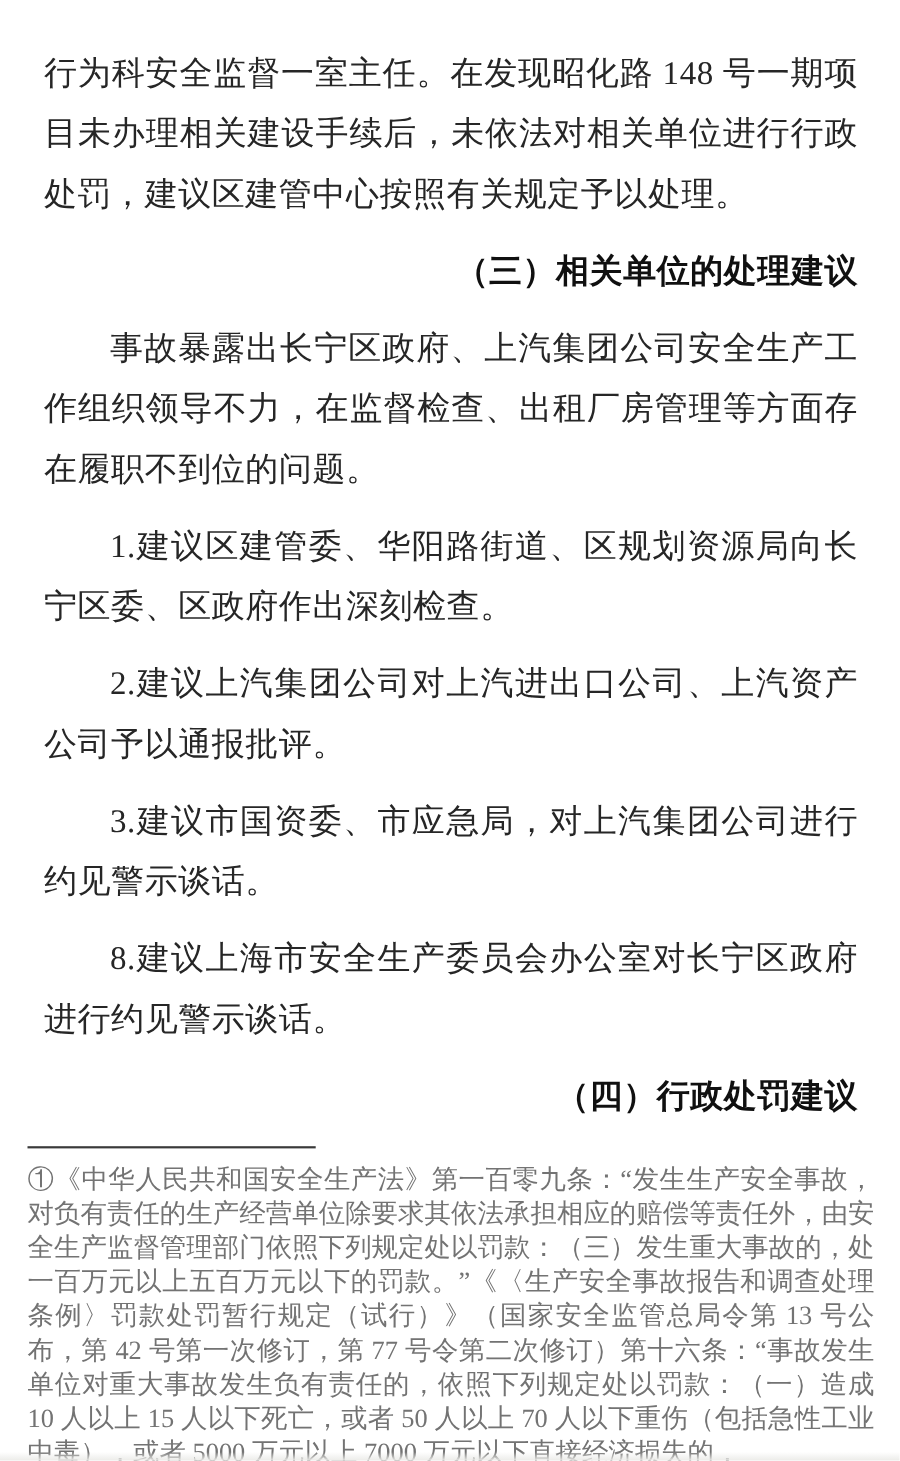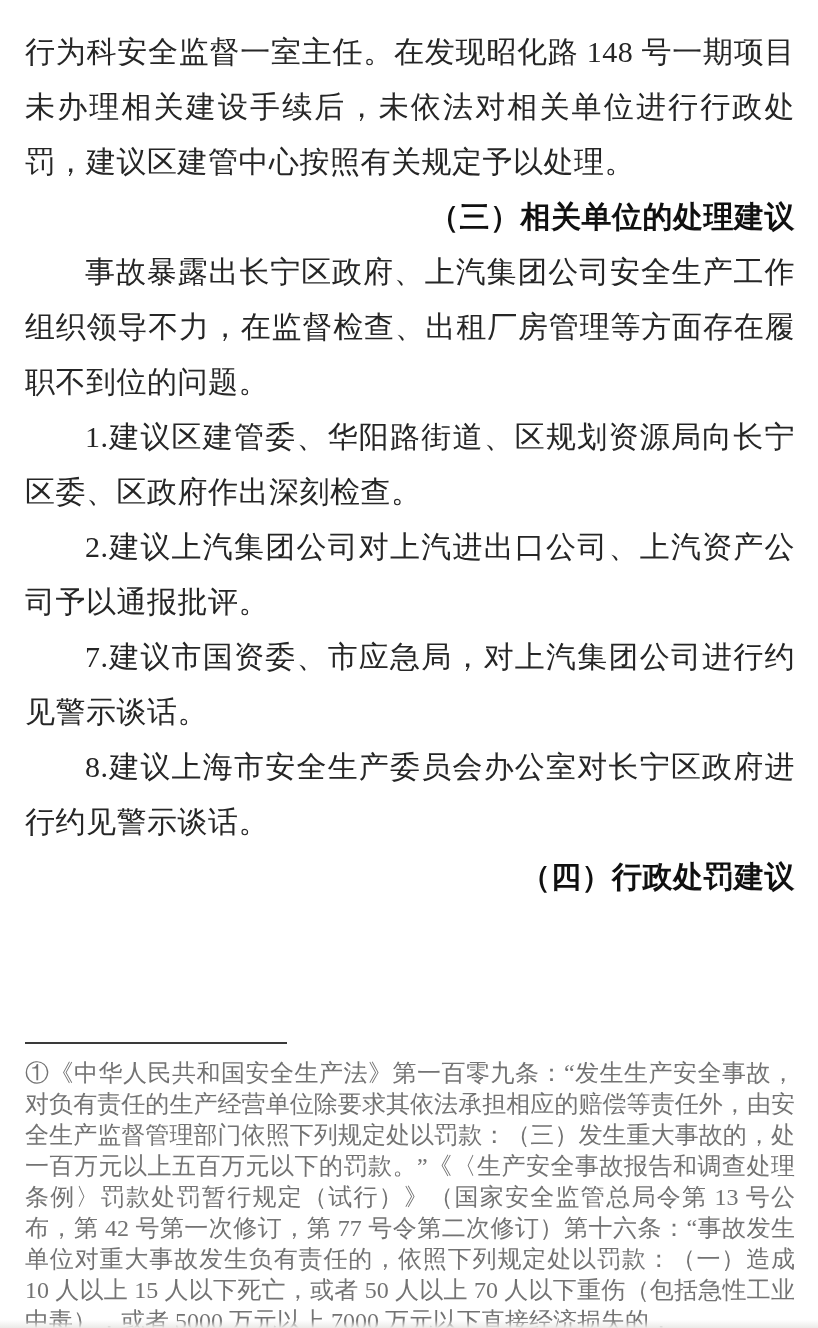--- a/index.html
+++ b/index.html
@@ -22,21 +22,21 @@
     position: absolute;
     left: 0; right: 0; bottom: 0;
     height: 8px;
     background: linear-gradient(to bottom, rgba(255,255,255,0), #ebebe8);
     pointer-events: none;
   }
   .body-text {
     padding: 24px 23px 0 25px;
   }
   .p {
-    margin: 0;
+    margin: 15px;
     font-size: 30px;
     line-height: 55px;
     color: #262626;
     text-align: justify;
     letter-spacing: 0.5px;
   }
   .indent {
     text-indent: 2em;
   }
   .h {
@@ -90,21 +90,21 @@
     <p class="p">行为科安全监督一室主任。在发现昭化路 148 号一期项目未办理相关建设手续后，未依法对相关单位进行行政处罚，建议区建管中心按照有关规定予以处理。</p>
 
     <p class="p h">（三）相关单位的处理建议</p>
 
     <p class="p indent">事故暴露出长宁区政府、上汽集团公司安全生产工作组织领导不力，在监督检查、出租厂房管理等方面存在履职不到位的问题。</p>
 
     <p class="p indent">1.建议区建管委、华阳路街道、区规划资源局向长宁区委、区政府作出深刻检查。</p>
 
     <p class="p indent">2.建议上汽集团公司对上汽进出口公司、上汽资产公司予以通报批评。</p>
 
-    <p class="p indent">7.建议市国资委、市应急局，对上汽集团公司进行约见警示谈话。</p>
+    <p class="p indent">3.建议市国资委、市应急局，对上汽集团公司进行约见警示谈话。</p>
 
     <p class="p indent">8.建议上海市安全生产委员会办公室对长宁区政府进行约见警示谈话。</p>
 
 
     <p class="p h">（四）行政处罚建议</p>
 
   </div>
 
   <div class="footnote">
     <div class="fn-sep"></div>

